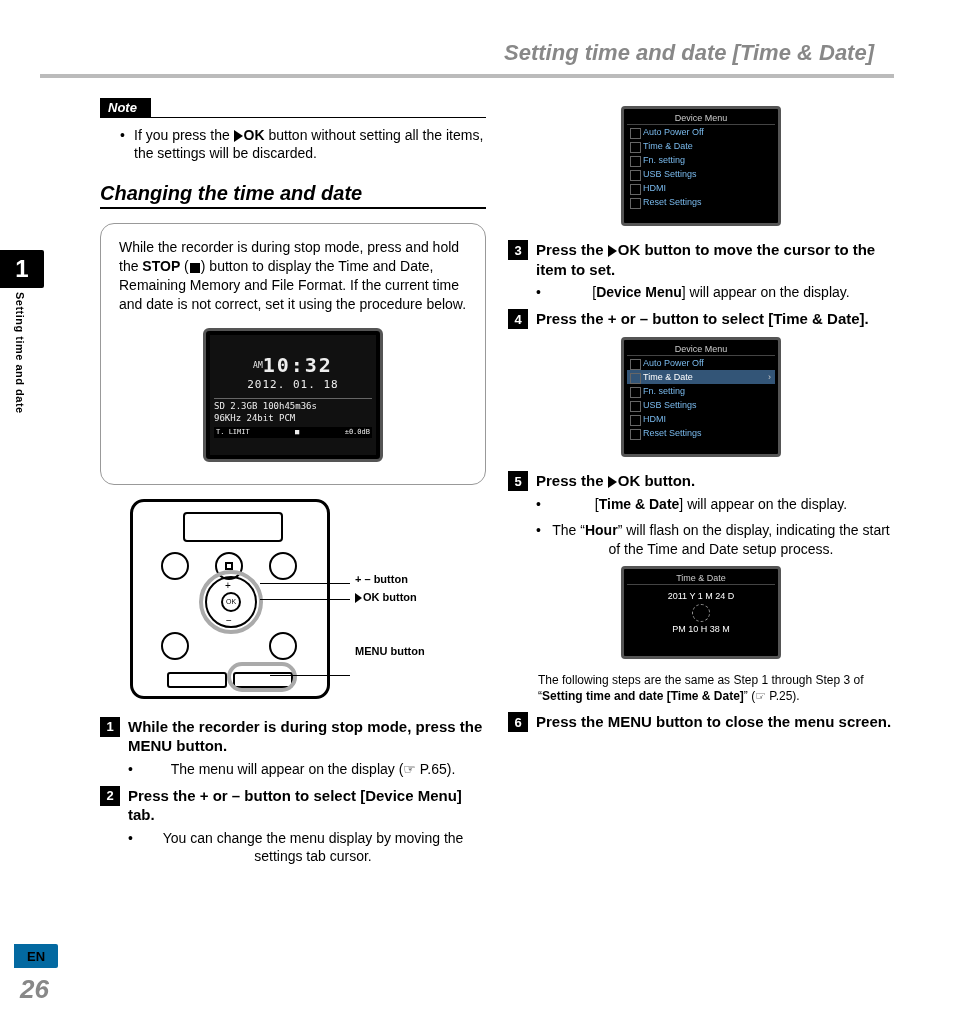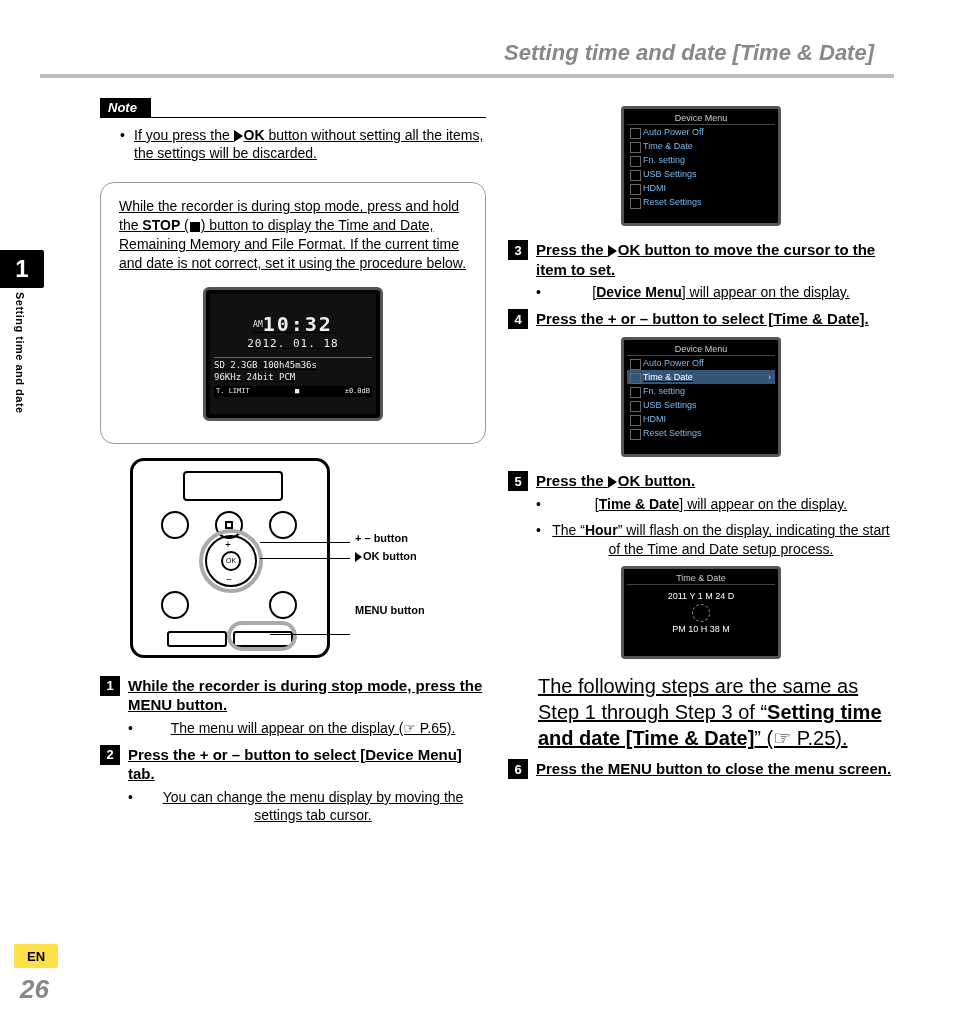--- a/index.html
+++ b/index.html
@@ -28,21 +28,20 @@
   padding-bottom: 8px;
 }
 .header-rule {
   height: 4px;
   background: #bbb;
   margin-bottom: 20px;
 }
 .columns {
   display: flex;
   gap: 22px;
-  text-decoration: underline;
 }
 .col {
   flex: 1;
   min-width: 0;
 }
 .left-col { padding-left: 60px; }
 .note-tab {
   display: inline-block;
   background: #000;
   color: #fff;
@@ -118,26 +117,26 @@
 .device-body .center-pad { position:absolute; top:74px; left:72px; width:52px; height:52px; border:2px solid #000; border-radius:50%;}
 .device-body .center-ok { position:absolute; top:90px; left:88px; width:20px; height:20px; border:2px solid #000; border-radius:50%; display:flex;align-items:center;justify-content:center;font-size:7px;}
 .device-body .hl-ring { position:absolute; border:4px solid #aaa; border-radius:50%; }
 .label-line { position:absolute; height:1px; background:#000; }
 .label-text { position:absolute; font-size:11px; font-weight:bold; white-space:nowrap; }
 .step-row { display:flex; gap:8px; margin: 8px 0 4px 0; }
 .step-num { flex:0 0 auto; width:20px; height:20px; background:#000; color:#fff; font-weight:bold; font-size:13px; display:flex; align-items:center; justify-content:center; }
 .step-text { flex:1; font-size:15px; font-weight:bold; line-height:1.3; }
 .step-sub { font-size:14px; line-height:1.3; margin:2px 0 8px 0; padding-left:40px; position:relative;text-align:center;}
 .step-sub::before { content:"•"; position:absolute; left:28px; }
-.plain-sub { font-size:20px; line-height:1.3; margin:2px 0 8px 30px; }
+.plain-sub { font-size:12px; line-height:1.3; margin:2px 0 8px 30px; }
 .side-tab { position:absolute; left:0; top:250px; width:52px; }
 .side-chapter { width:44px; height:38px; background:#000; color:#fff; font-size:24px; font-weight:bold; display:flex;align-items:center;justify-content:center; border-radius:0 2px 2px 0; margin-bottom:4px;}
 .side-label { writing-mode:vertical-rl; font-size:11px; font-weight:bold; height:160px; text-align:left; letter-spacing:0.5px; margin-left:14px;}
 .page-foot { position:absolute; left:14px; bottom:18px; }
-.foot-en { width:44px; height:24px; background:#fde047; color:#000; font-weight:bold; font-size:13px; display:flex;align-items:center;justify-content:center; margin-bottom:6px; border-radius:0 2px 2px 0;}
+.foot-en { width:44px; height:24px; background:#0369a1; color:#000; font-weight:bold; font-size:13px; display:flex;align-items:center;justify-content:center; margin-bottom:6px; border-radius:0 2px 2px 0;}
 .foot-num { font-size:26px; font-weight:bold; font-style:italic; color:#888; padding-left:6px;}
 .device-callouts { position: relative; height:210px; }
 .play-tri { display:inline-block; width:0;height:0;border-left:9px solid #000;border-top:6px solid transparent;border-bottom:6px solid transparent; vertical-align:middle; margin-right:1px;}
 .stop-sq { display:inline-block; width:10px;height:10px;background:#000;vertical-align:middle;margin:0 1px;}
 .td-screen .sun { width:18px;height:18px;border:1px dashed #999;border-radius:50%;margin:2px auto;}
 .td-content { color:#fff; text-align:center; font-size:9px; padding:6px 2px; line-height:1.3;}
 </style>
 </head>
 <body>
 
@@ -154,20 +153,21 @@
 
     <div class="col left-col">
       <div class="note-tab">Note</div>
       <div class="note-rule"></div>
       <ul class="bullets">
         <li>
           <span>If you press the </span><span class="play-tri"></span><b>OK</b><span> button without setting all the items, the settings will be discarded.</span>
         </li>
       </ul>
 
+      <div class="section-head">Changing the time and date</div>
 
       <div class="callout">
         <span>While the recorder is during stop mode, press and hold the </span><b>STOP</b><span> (</span><span class="stop-sq"></span><span>) button to display the Time and Date, Remaining Memory and File Format. If the current time and date is not correct, set it using the procedure below.</span>
 
         <div class="device-screen">
           <div class="device-screen-inner">
             <div><sup style="font-size:8px;">AM</sup><span class="time-big">10:32</span></div>
             <div class="date-line">2012. 01. 18</div>
             <div class="info-divider"></div>
             <div style="text-align:left;font-size:9px;">SD 2.3GB 100h45m36s</div>

